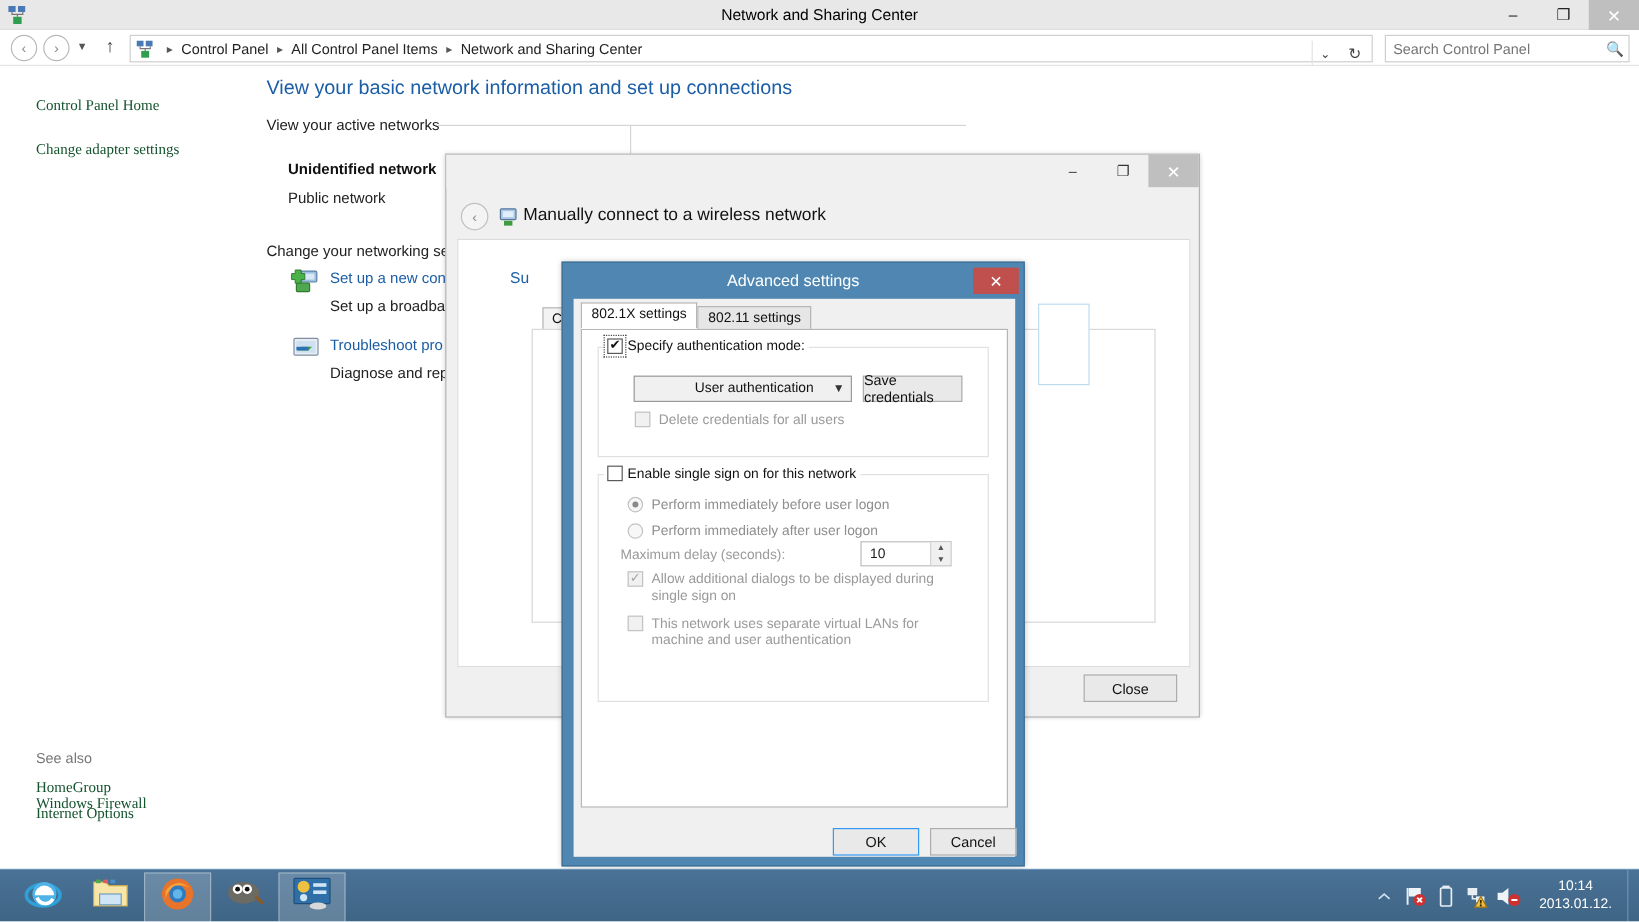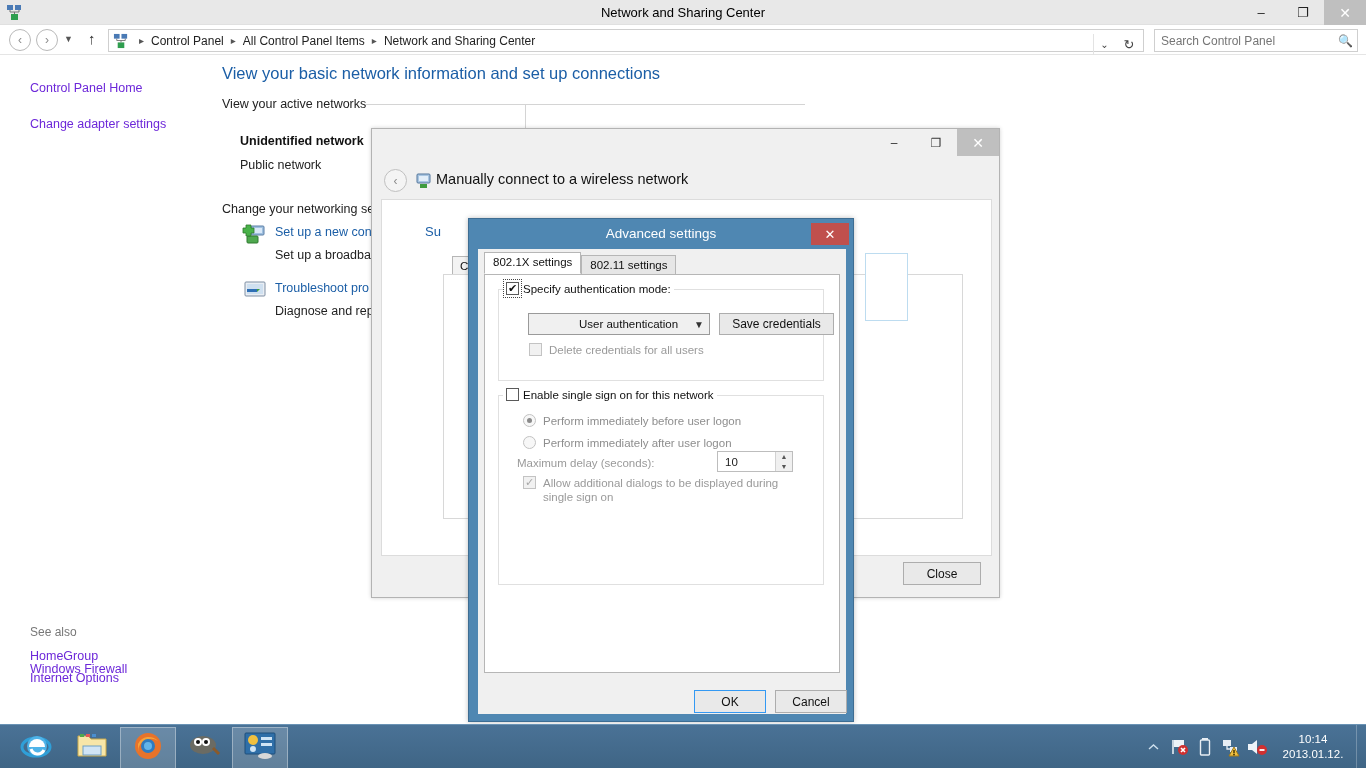--- a/index.html
+++ b/index.html
@@ -61,21 +61,21 @@
   }
   .searchbox input {
     border: none; outline: none; flex: 1; font-size: 12px; color: #555;
     padding-left: 6px; font-family: "Liberation Sans", sans-serif; background: transparent;
   }
   .search-ico { width: 22px; text-align: center; font-size: 12px; color: #555; }
 
   
   .leftnav { position: absolute; left: 0; top: 56px; width: 210px; height: 668px; background: #fff; }
   .nav-link { position: absolute; font-size: 12.5px; color: #1f3a6e; line-height: 16px; }
-  .nav-link.plain { color: #6d28d9; }
+  .nav-link.plain { color: #14532d; font-family: Liberation Serif, serif; }
   .nav-cap { position: absolute; font-size: 12px; color: #777; }
 
   
   .content { position: absolute; left: 210px; top: 56px; width: 1156px; height: 668px; background: #fff; }
   .page-h1 { position: absolute; left: 12px; top: 8px; font-size: 16.5px; color: #1b5ea6; }
   .sect-label { position: absolute; font-size: 12.5px; color: #222; background: #fff; padding-right: 8px; }
   .sect-rule { position: absolute; height: 1px; background: #d4d4d4; }
   .net-name { position: absolute; font-size: 12.5px; font-weight: bold; color: #111; }
   .net-sub { position: absolute; font-size: 12.5px; color: #222; }
   .link-blue { position: absolute; font-size: 12.5px; color: #1b5ea6; }
@@ -361,21 +361,21 @@
         <div class="gbox" style="left:13px; top:14px; width:326px; height:92px;"></div>
         <div class="gbox-title" style="left:18px; top:7px;">
           <span class="cb focus">✔</span>
           <span>Specify authentication mode:</span>
         </div>
 
         <div class="combo" style="left:43px; top:38px; width:182px;">
           <span class="val">User authentication</span>
           <span class="arr">▼</span>
         </div>
-        <div class="btn" style="position:absolute; left:234px; top:38px; width:115px; height:22px;">Save credentials</div>
+        <div class="btn" style="position:absolute; left:234px; top:38px; width:83px; height:22px;">Save credentials</div>
 
         <div class="row" style="left:44px; top:68px;">
           <span class="cb dis"></span>
           <span class="txt dis">Delete credentials for all users</span>
         </div>
 
         <div class="gbox" style="left:13px; top:120px; width:326px; height:190px;"></div>
         <div class="gbox-title" style="left:18px; top:113px;">
           <span class="cb"></span>
           <span>Enable single sign on for this network</span>
@@ -399,20 +399,24 @@
             <i>▲</i>
             <i>▼</i>
           </span>
         </div>
 
         <div class="row" style="left:38px; top:201px; width:285px;">
           <span class="cb dis">✓</span>
           <span class="txt dis">Allow additional dialogs to be displayed during single sign on</span>
         </div>
 
+        <div class="row" style="left:38px; top:238px; width:285px;">
+          <span class="cb dis"></span>
+          <span class="txt dis">This network uses separate virtual LANs for machine and user authentication</span>
+        </div>
       </div>
 
       <div class="btn dlg-btn def" style="left:216px; top:441px;">OK</div>
       <div class="btn dlg-btn" style="left:297px; top:441px;">Cancel</div>
     </div>
   </div>
 
   <div class="taskbar">
     <div class="tb-items">
 

